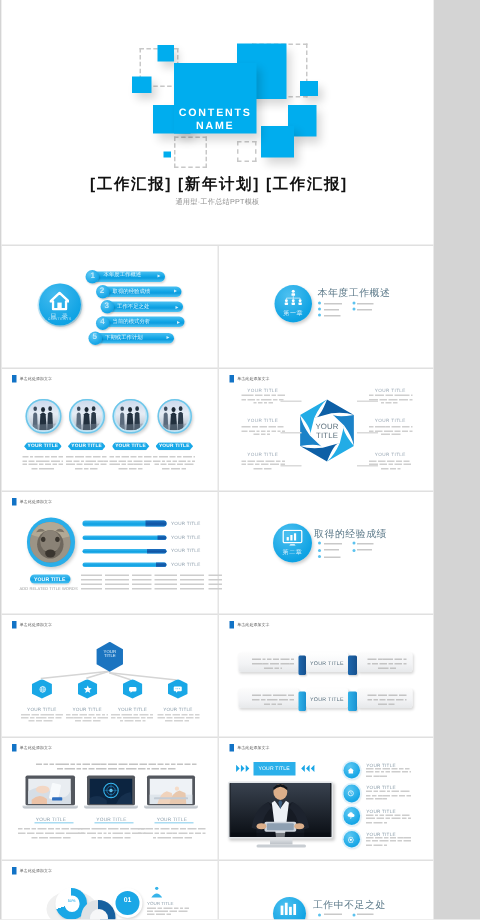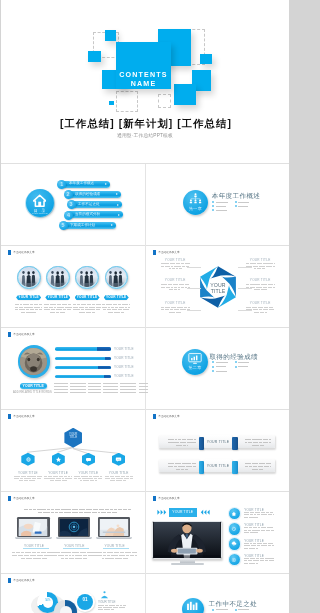--- a/index.html
+++ b/index.html
@@ -51,21 +51,21 @@
     <div class="sq shadow" style="left:199px;top:54px;width:12px;height:10px;"></div>
     <div class="sq shadow" style="left:191px;top:70px;width:19px;height:21px;"></div>
     <div class="sq shadow" style="left:173px;top:84px;width:22px;height:21px;"></div>
     <div class="sq shadow" style="left:101px;top:70px;width:25px;height:19px;"></div>
     <div class="sq" style="left:108px;top:101px;width:5px;height:4px;"></div>
 
     <div class="sq shadow" style="left:115px;top:42px;width:55px;height:47px;"></div>
     <div class="cname" style="left:115px;top:71px;width:55px;font-size:7.1px;">CONTENTS</div>
     <div class="cname" style="left:115px;top:79.5px;width:55px;font-size:7.1px;">NAME</div>
 
-    <div class="htitle" style="top:118px;font-size:10.3px;line-height:11px;letter-spacing:1.1px;text-indent:2px;">[工作总结]  [新年计划]  [工作总结]</div>
+    <div class="htitle" style="top:118px;font-size:10.3px;line-height:11px;letter-spacing:1.1px;text-indent:2px;">[工作汇报]  [新年计划]  [工作汇报]</div>
     <div class="hsub" style="top:132.5px;font-size:4.8px;line-height:6px;letter-spacing:0.15px;">通用型·工作总结PPT模板</div>
   </div>
 
   <div class="hsep" style="top:163px;"></div>
   <div class="hsep" style="top:245px;"></div>
   <div class="hsep" style="top:327px;"></div>
   <div class="hsep" style="top:409px;"></div>
   <div class="hsep" style="top:491px;"></div>
   <div class="hsep" style="top:573px;"></div>
   <div class="vsep" style="left:144px;top:164px;height:449px;"></div>

